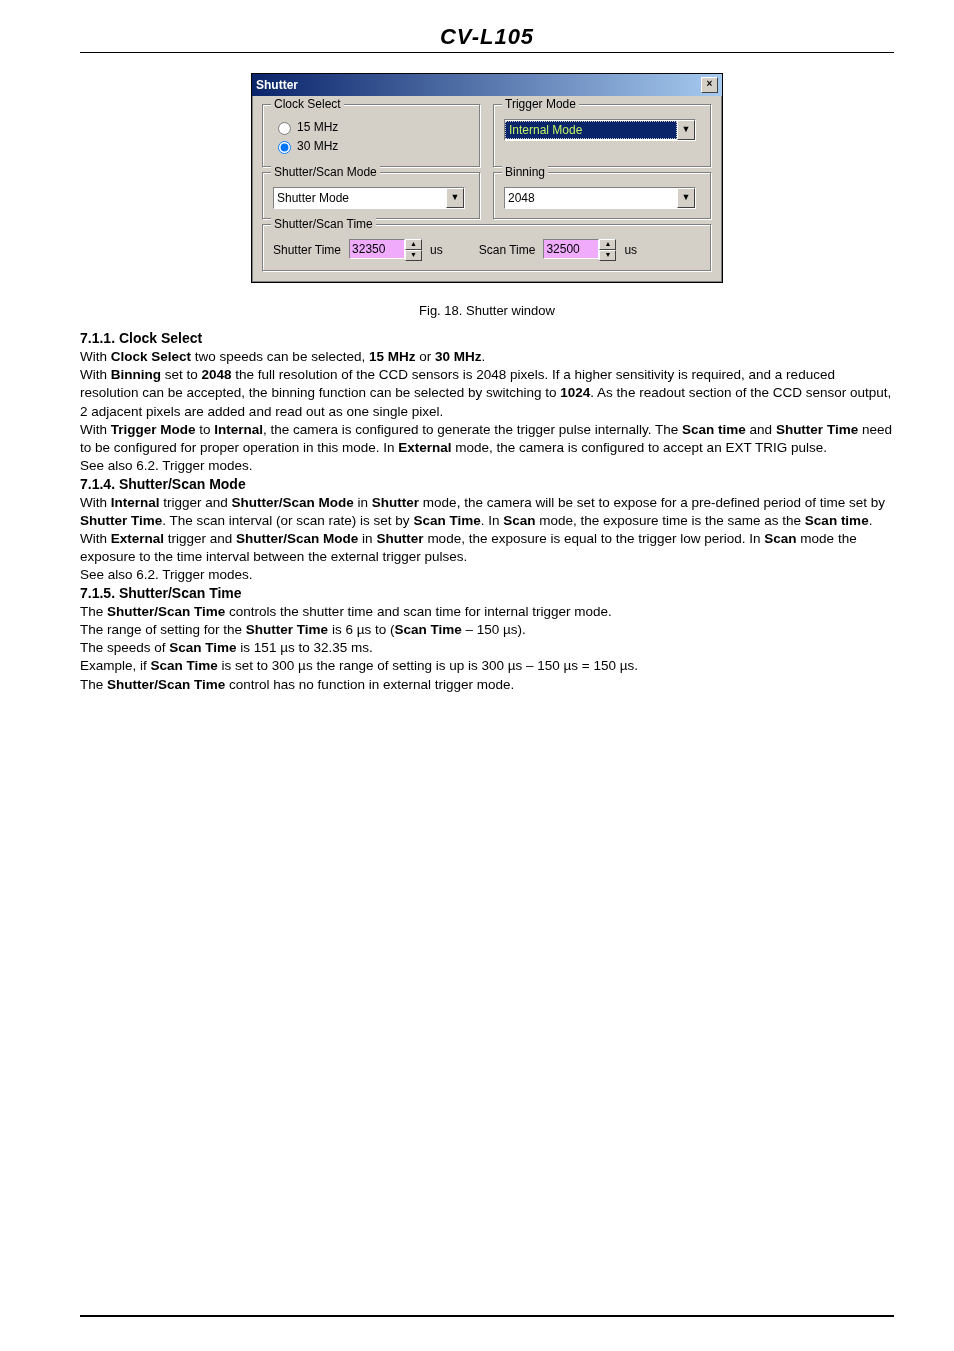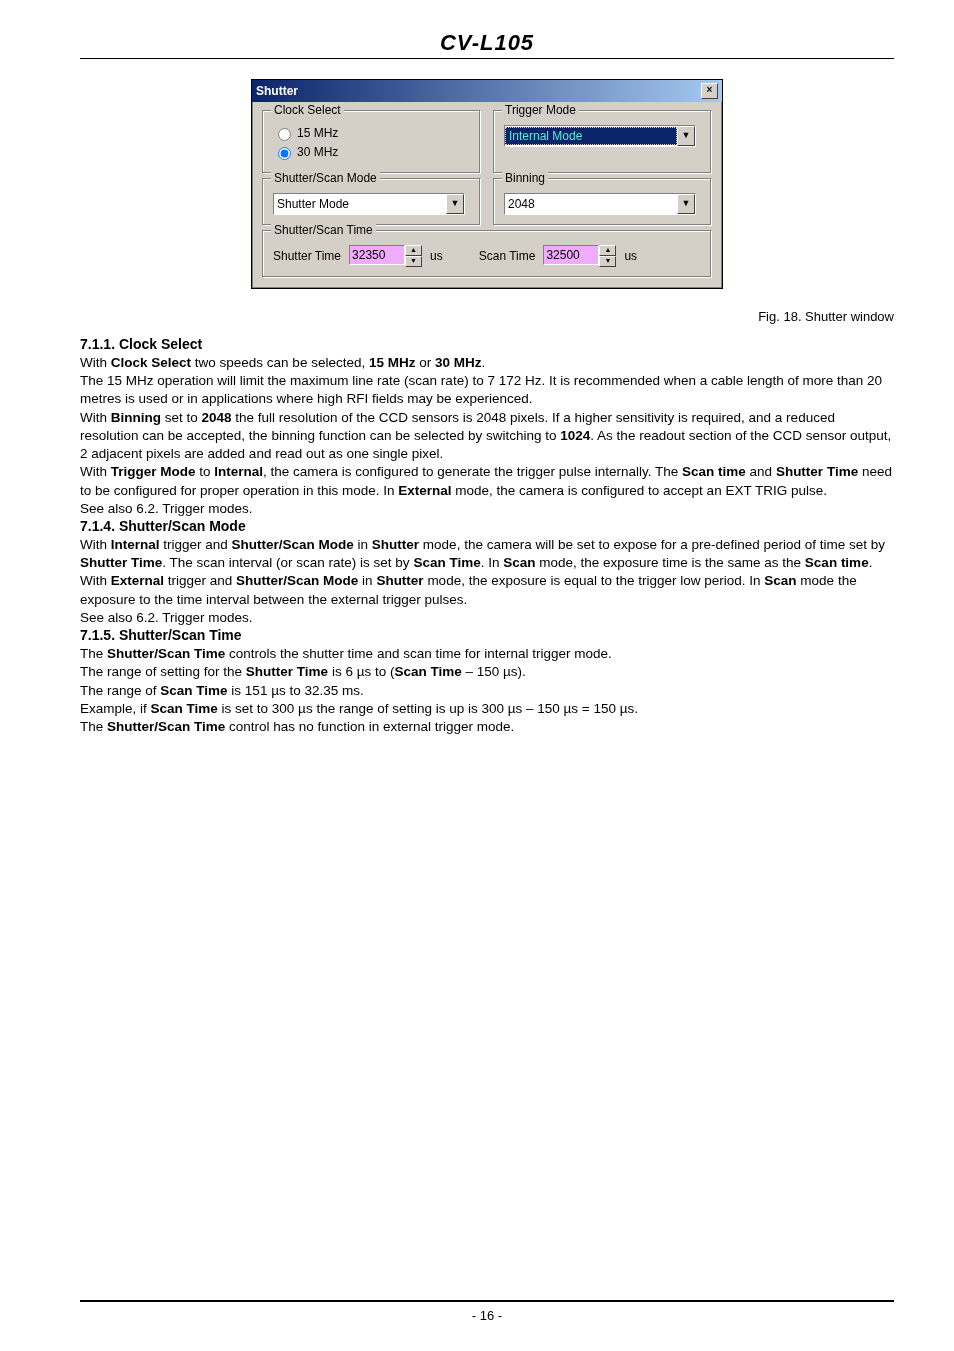--- a/index.html
+++ b/index.html
@@ -7,21 +7,21 @@
     padding: 0;
     font-family: Verdana, Arial, sans-serif;
     font-size: 13px;
     color: #000;
     background: #fff;
   }
   .page {
     width: 954px;
     height: 1351px;
     box-sizing: border-box;
-    padding: 30px 60px 0 80px;
+    padding: 24px 60px 0 80px;
     position: relative;
   }
   .header {
     text-align: center;
     font-style: italic;
     font-family: "Trebuchet MS", Verdana, sans-serif;
     font-weight: bold;
     font-size: 22px;
     letter-spacing: 1px;
     margin-bottom: 2px;
@@ -108,21 +108,21 @@
     border: 1px solid #808080;
     border-right-color: #fff;
     border-bottom-color: #fff;
     background: #fff;
     height: 20px;
     width: 190px;
     padding: 0;
   }
   .combo.highlight span.val {
     background: #0a246a;
-    color: #5eead4;
+    color: #bef264;
     border: 1px dotted #ccc;
   }
   .combo span.val {
     flex: 1;
     padding: 1px 3px;
     font-size: 12px;
   }
   .combo .arrow {
     width: 16px;
     height: 18px;
@@ -166,21 +166,21 @@
     height: 9px;
     background: #d4d0c8;
     border: 1px solid #fff;
     border-right-color: #404040;
     border-bottom-color: #404040;
     font-size: 7px;
     line-height: 7px;
     text-align: center;
   }
   .caption {
-    text-align: right;
+    text-align: center;
     font-size: 13px;
     margin-bottom: 12px;
     margin-top: 20px;
   }
   .section-head {
     font-weight: bold;
     font-size: 14px;
     margin-top: 0;
     margin-bottom: 2px;
   }
@@ -284,21 +284,20 @@
         </div>
       </div>
     </div>
   </div>
 
   <div class="caption">Fig. 18. Shutter window</div>
 
   <div class="section-head">7.1.1. Clock Select</div>
   <div class="body-text">
     <span>With </span><b>Clock Select</b><span> two speeds can be selected, </span><b>15 MHz</b><span> or </span><b>30 MHz</b><span>.</span><br>
-    <span>The 15 MHz operation will limit the maximum line rate (scan rate) to 7 172 Hz.  It is recommended when a cable length of more than 20 metres is used or in applications where high RFI fields may be experienced.</span>
   </div>
 
   <div class="body-text">
     <span>With </span><b>Binning</b><span> set to </span><b>2048</b><span> the full resolution of the CCD sensors is 2048 pixels. If a higher sensitivity is required, and a reduced resolution can be accepted, the binning function can be selected by switching to </span><b>1024</b><span>. As the readout section of the CCD sensor output, 2 adjacent pixels are added and read out as one single pixel.</span><br>
   </div>
 
   <div class="body-text">
     <span>With </span><b>Trigger Mode</b><span> to </span><b>Internal</b><span>, the camera is configured to generate the trigger pulse internally. The </span><b>Scan time</b><span> and </span><b>Shutter Time</b><span> need to be configured for proper operation in this mode. In </span><b>External</b><span> mode, the camera is configured to accept an EXT TRIG pulse.</span><br>
     <span>See also 6.2. Trigger modes.</span>
   </div>
@@ -307,22 +306,21 @@
   <div class="body-text">
     <span>With </span><b>Internal</b><span> trigger and </span><b>Shutter/Scan Mode</b><span> in </span><b>Shutter</b><span> mode, the camera will be set to expose for a pre-defined period of time set by </span><b>Shutter Time</b><span>. The scan interval (or scan rate) is set by </span><b>Scan Time</b><span>. In </span><b>Scan</b><span> mode, the exposure time is the same as the </span><b>Scan time</b><span>.</span><br>
     <span>With </span><b>External</b><span> trigger and </span><b>Shutter/Scan Mode</b><span> in </span><b>Shutter</b><span> mode, the exposure is equal to the trigger low period. In </span><b>Scan</b><span> mode the exposure to the time interval between the external trigger pulses.</span><br>
     <span>See also 6.2. Trigger modes.</span>
   </div>
 
   <div class="section-head">7.1.5. Shutter/Scan Time</div>
   <div class="body-text">
     <span>The </span><b>Shutter/Scan Time</b><span> controls the shutter time and scan time for internal trigger mode.</span><br>
     <span>The range of setting for the </span><b>Shutter Time</b><span> is 6 µs to (</span><b>Scan Time</b><span> – 150 µs).</span><br>
-    <span>The range of </span><b>Scan Time</b><span> is 151 µs to 32.35 ms.</span><br>
+    <span>The speeds of </span><b>Scan Time</b><span> is 151 µs to 32.35 ms.</span><br>
     <span>Example, if </span><b>Scan Time</b><span> is set to 300 µs the range of setting is up is 300 µs – 150 µs = 150 µs.</span><br>
     <span>The </span><b>Shutter/Scan Time</b><span> control has no function in external trigger mode.</span>
   </div>
 
   <div class="footer">
     <hr>
-    <div class="pg">- 16 -</div>
   </div>
 </div>
 
 </body></html>

